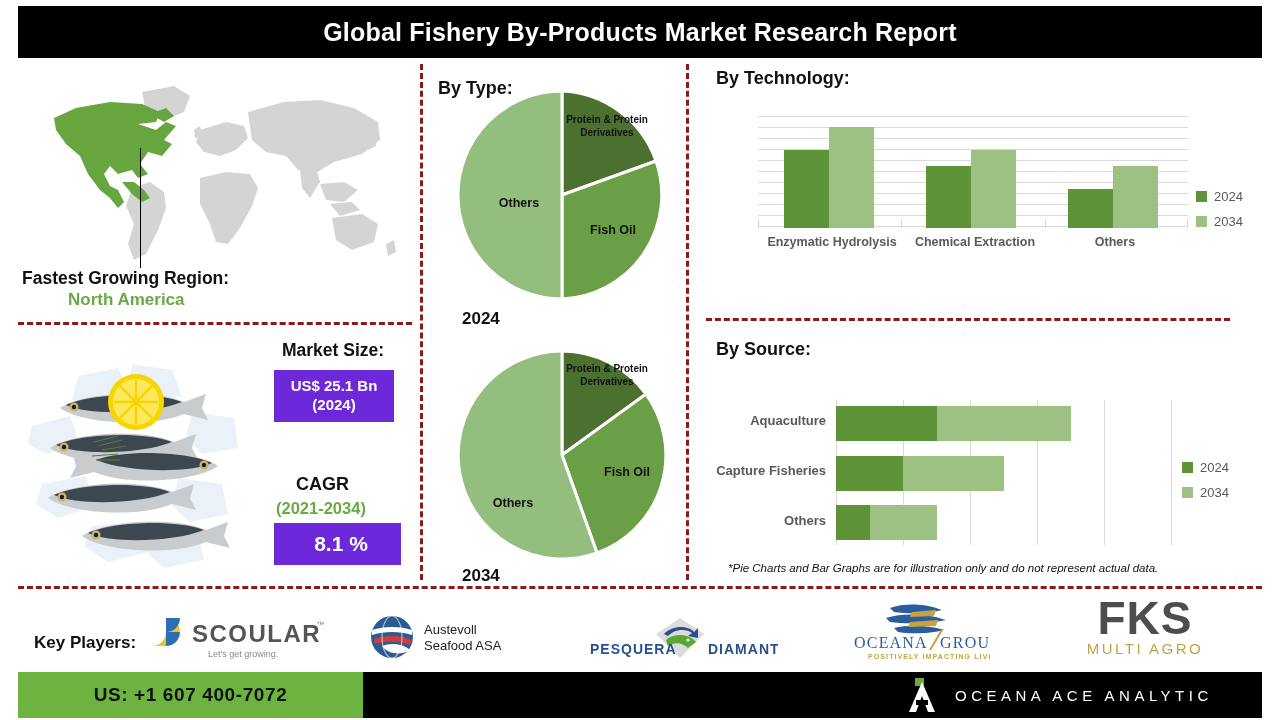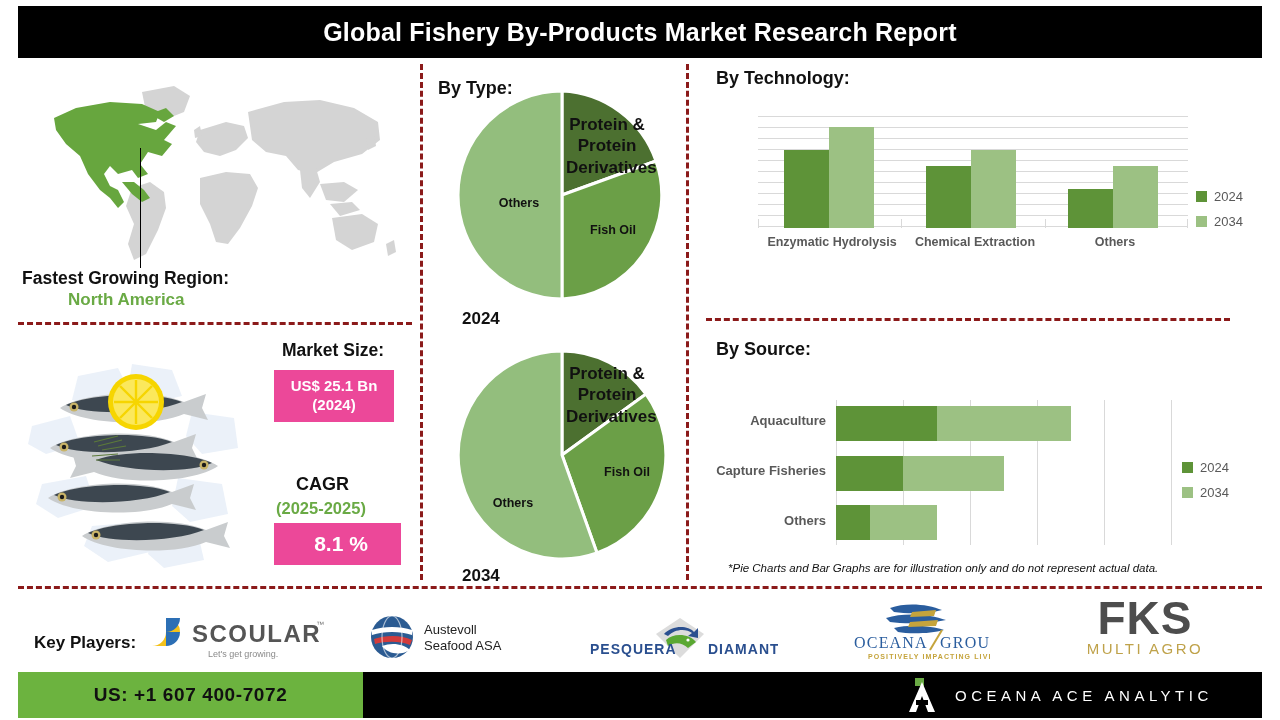--- a/index.html
+++ b/index.html
@@ -26,36 +26,36 @@
 
   
   .mapwrap{position:absolute;left:14px;top:78px;width:400px;height:190px;}
   .pointer{position:absolute;left:140px;top:148px;width:1px;height:120px;background:#000;}
 
   .fg-label{position:absolute;left:22px;top:268px;font-size:17.5px;font-weight:bold;color:#111;}
   .fg-value{position:absolute;left:68px;top:290px;font-size:17px;font-weight:bold;color:#6aaa45;}
 
   .ms-label{position:absolute;left:282px;top:340px;font-size:17.5px;font-weight:bold;color:#111;}
   .greenbox{
-    position:absolute;background:#ec4899;color:#fff;font-weight:bold;
+    position:absolute;background:#6d28d9;color:#fff;font-weight:bold;
     display:flex;flex-direction:column;align-items:center;justify-content:center;
     text-align:center;line-height:1.25;
   }
   .ms-box{left:274px;top:370px;width:120px;height:52px;font-size:15px;}
   .cagr-label{position:absolute;left:296px;top:474px;font-size:18px;font-weight:bold;color:#111;}
   .cagr-years{position:absolute;left:276px;top:499px;font-size:16.5px;font-weight:bold;color:#6aaa45;}
   .cagr-box{left:274px;top:523px;width:120px;height:42px;font-size:21px;padding-left:7px;}
 
   .fishwrap{position:absolute;left:22px;top:356px;width:246px;height:228px;}
 
   
   .pie{position:absolute;border-radius:50%;}
   .sectionlabel{position:absolute;font-size:18px;font-weight:bold;color:#111;}
   .yearlabel{position:absolute;font-size:17px;font-weight:bold;color:#111;}
-  .slicelabel{position:absolute;font-size:17px;font-weight:bold;color:#111;text-align:center;line-height:1.25;}
+  .slicelabel{position:absolute;font-size:10px;font-weight:bold;color:#111;text-align:center;line-height:1.25;}
   .slicelabel.big{font-size:12.5px;}
 
   
   .plot{position:absolute;}
   .gridline{position:absolute;left:0;right:0;height:1px;background:#d9d9d9;}
   .axisline{position:absolute;background:#d9d9d9;}
   .bar{position:absolute;bottom:0;}
   .catlabel{position:absolute;font-size:12.5px;font-weight:bold;color:#595959;text-align:center;}
   .legend{position:absolute;font-size:13px;color:#595959;}
   .legend .row{display:flex;align-items:center;margin-bottom:10px;}
@@ -138,21 +138,21 @@
 
   <div class="fg-label">Fastest Growing Region:</div>
   <div class="fg-value">North America</div>
 
   <div class="ms-label">Market Size:</div>
   <div class="greenbox ms-box">
     <span>US$ 25.1 Bn</span>
     <span>(2024)</span>
   </div>
   <div class="cagr-label">CAGR</div>
-  <div class="cagr-years">(2025-2025)</div>
+  <div class="cagr-years">(2021-2034)</div>
   <div class="greenbox cagr-box">
     <span>8.1 %</span>
   </div>
 
   <div class="fishwrap">
     <svg viewBox="0 0 246 228" width="246" height="228">
       <g fill="#e8eff8" opacity=".85">
         <polygon points="56,20 96,12 108,36 76,52 50,44"></polygon>
         <polygon points="110,8 150,14 160,40 126,48 106,32"></polygon>
         <polygon points="10,70 48,60 58,88 24,98 6,88"></polygon>

